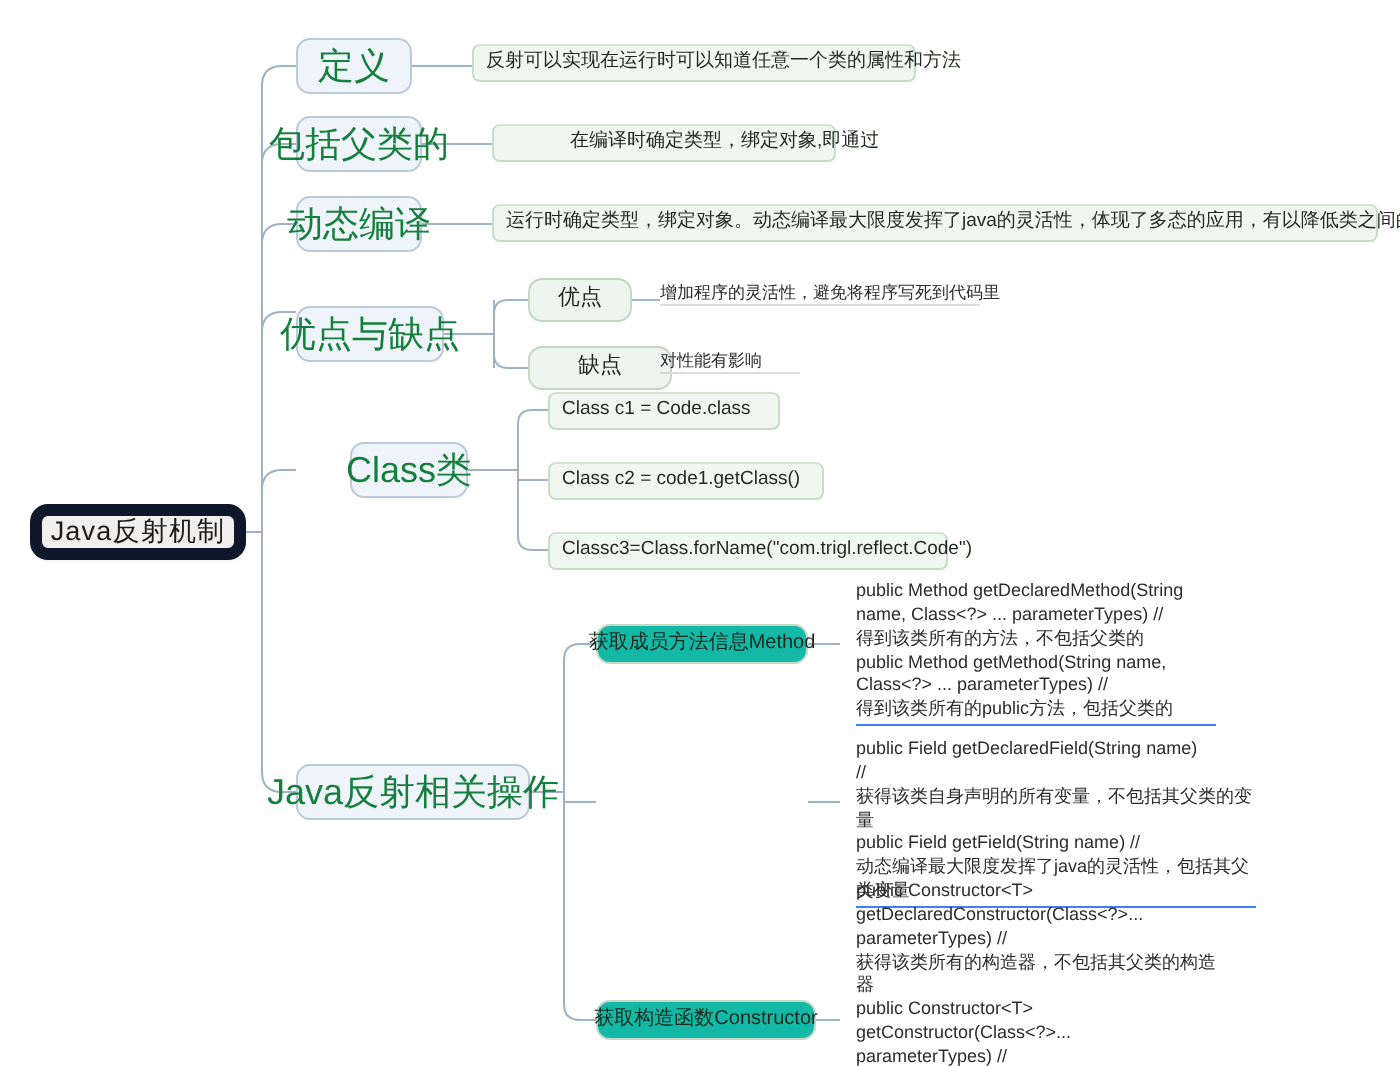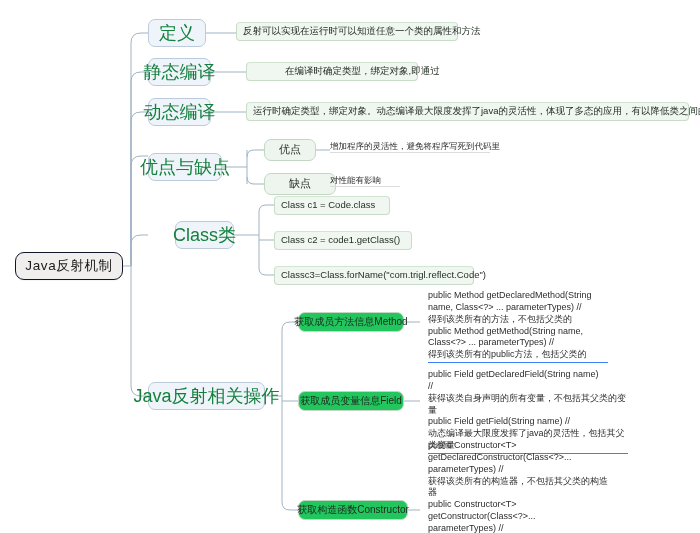--- a/index.html
+++ b/index.html
@@ -34,41 +34,41 @@
     align-items: center;
     justify-content: center;
     border-radius: 7px;
     border: 1px solid #b9c4cf;
     background: #eef3f9;
     white-space: nowrap;
     line-height: 1.25;
   }
   .node-root {
     background: #f1efed;
-    border: 1px solid #0f172a;
+    border: 6px solid #0f172a;
     border-radius: 9px;
     font-size: 13.5px;
     letter-spacing: 0.6px;
     color: #1b1b1b;
     box-shadow: 0 1px 1px rgba(0,0,0,0.04);
   }
   .node-l2 {
     background: #eff4fa;
     border: 1px solid #bdcadb;
     font-size: 18px;
     color: #15803d;
   }
   .node-l3 {
     background: #eef5ee;
     border: 1px solid #c3d8c3;
     font-size: 11px;
     color: #1d2a1d;
   }
   .node-l3-ops {
-    background: #22c55e;
+    background: #14b8a6;
     border: 1px solid #c3d8c3;
     font-size: 10px;
     color: #1d2a1d;
   }
   .leaf-text {
     position: absolute;
     box-sizing: border-box;
     border: 1px solid #c8dcc8;
     border-top-color: #d3e4d3;
     background: #f0f6f0;
@@ -162,21 +162,21 @@
   </div>
 
   <div class="node node-l2" style="left:148px; top:19px; width:58px; height:28px;">
     <span>定义</span>
   </div>
   <div class="leaf-text" style="left:236px; top:22px; width:222px; height:19px;">
     <span>反射可以实现在运行时可以知道任意一个类的属性和方法</span>
   </div>
 
   <div class="node node-l2" style="left:148px; top:58px; width:63px; height:28px;">
-    <span>静态编译</span>
+    <span>包括父类的</span>
   </div>
   <div class="leaf-text" style="left:246px; top:62px; width:172px; height:19px;padding-left:38px;">
     <span>在编译时确定类型，绑定对象,即通过</span>
   </div>
 
   <div class="node node-l2" style="left:148px; top:98px; width:63px; height:28px;">
     <span>动态编译</span>
   </div>
   <div class="leaf-text" style="left:246px; top:102px; width:443px; height:19px;">
     <span>运行时确定类型，绑定对象。动态编译最大限度发挥了java的灵活性，体现了多态的应用，有以降低类之间的耦合性</span>
@@ -220,23 +220,20 @@
   </div>
   <div class="plain-text mono-ish" style="left:428px; top:278px; width:180px;">
     <span>public Method getDeclaredMethod(String
 name, Class&lt;?&gt; ... parameterTypes) //
 得到该类所有的方法，不包括父类的
 public Method getMethod(String name,
 Class&lt;?&gt; ... parameterTypes) //
 得到该类所有的public方法，包括父类的</span>
   </div>
 
-  <div class="node node-l3-ops" style="left:298px; top:391px; width:106px; height:20px;">
-    <span>获取成员变量信息Field</span>
-  </div>
   <div class="plain-text mono-ish" style="left:428px; top:357px; width:200px;">
     <span>public Field getDeclaredField(String name)
 //
 获得该类自身声明的所有变量，不包括其父类的变量
 public Field getField(String name) //
 动态编译最大限度发挥了java的灵活性，包括其父类变量</span>
   </div>
 
   <div class="node node-l3-ops" style="left:298px; top:500px; width:110px; height:20px;">
     <span>获取构造函数Constructor</span>

